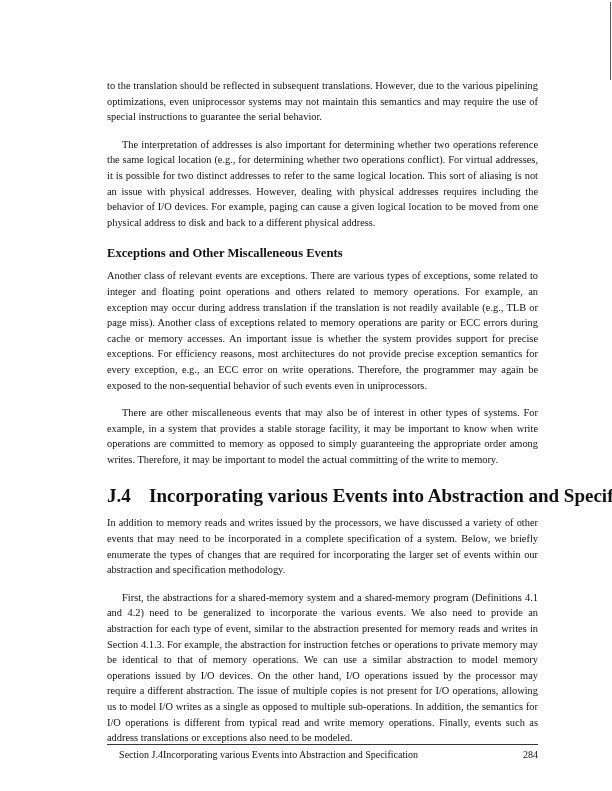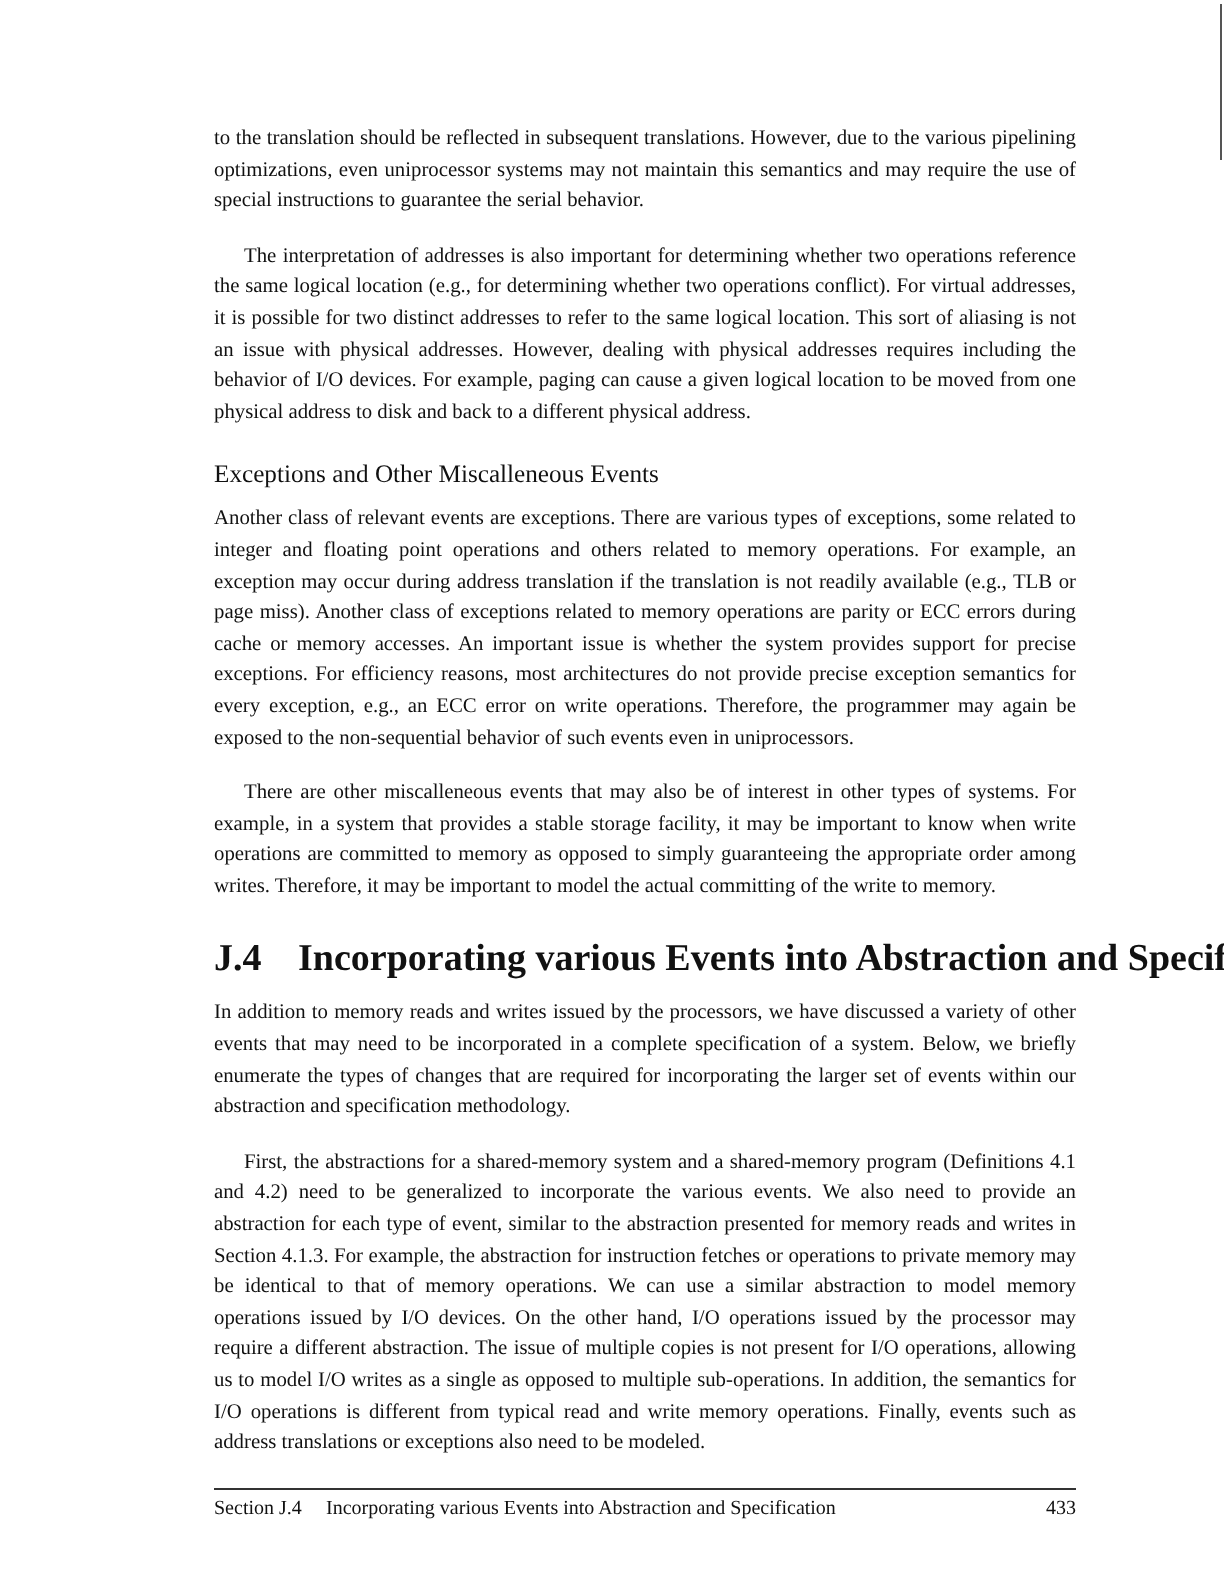--- a/index.html
+++ b/index.html
@@ -6,43 +6,43 @@
     body {
       width: 612px; height: 791px; position: relative; overflow: hidden;
       font-family: "Liberation Serif", "DejaVu Serif", serif;
       color: #111111;
     }
     .page-mark {
       position: absolute; left: 610px; top: 2px; width: 1px; height: 78px;
       background: #555;
     }
     .content {
-      position: absolute; left: 107px; top: 62px; width: 431px;
+      position: absolute; left: 107px; top: 78px; width: 431px;
     }
     p {
       margin: 0; font-size: 10.4px; line-height: 15.6px;
       text-align: justify; hyphens: none;
     }
     p.indent { text-indent: 15px; margin-top: 12px; }
     h3.subsection {
-      margin: 15px 0 6px 0; font-size: 12.6px; font-weight: normal; line-height: 17px;
+      margin: 15px 0 6px 0; font-size: 12.6px; font-weight: bold; line-height: 17px;
     }
     h2.section {
       margin: 18px 0 8px 0; font-size: 19px; font-weight: bold; line-height: 22px;
       white-space: nowrap;
     }
     h2.section .num { display: inline-block; width: 42px; }
     .footer {
       position: absolute; left: 107px; top: 744px; width: 431px;
       border-top: 0.8px solid #333;
       padding-top: 3px;
       font-size: 10px; line-height: 13px;
       display: flex; justify-content: space-between;
     }
-    .footer .label .sec { display: inline-block; width: 56px; }
+    .footer .label .sec { display: inline-block; width: 56px; text-align: right; }
   </style>
 </head>
 <body>
 
 <div class="page-mark"></div>
 
 <div class="content">
   <p>to the translation should be reflected in subsequent translations. However, due to the various pipelining optimizations, even uniprocessor systems may not maintain this semantics and may require the use of special instructions to guarantee the serial behavior.</p>
   <p class="indent">The interpretation of addresses is also important for determining whether two operations reference the same logical location (e.g., for determining whether two operations conflict). For virtual addresses, it is possible for two distinct addresses to refer to the same logical location. This sort of aliasing is not an issue with physical addresses. However, dealing with physical addresses requires including the behavior of I/O devices. For example, paging can cause a given logical location to be moved from one physical address to disk and back to a different physical address.</p>
 
@@ -52,14 +52,14 @@
 
   <h2 class="section">
     <span class="num">J.4</span><span>Incorporating various Events into Abstraction and Specification</span>
   </h2>
   <p>In addition to memory reads and writes issued by the processors, we have discussed a variety of other events that may need to be incorporated in a complete specification of a system. Below, we briefly enumerate the types of changes that are required for incorporating the larger set of events within our abstraction and specification methodology.</p>
   <p class="indent">First, the abstractions for a shared-memory system and a shared-memory program (Definitions 4.1 and 4.2) need to be generalized to incorporate the various events. We also need to provide an abstraction for each type of event, similar to the abstraction presented for memory reads and writes in Section 4.1.3. For example, the abstraction for instruction fetches or operations to private memory may be identical to that of memory operations. We can use a similar abstraction to model memory operations issued by I/O devices. On the other hand, I/O operations issued by the processor may require a different abstraction. The issue of multiple copies is not present for I/O operations, allowing us to model I/O writes as a single as opposed to multiple sub-operations. In addition, the semantics for I/O operations is different from typical read and write memory operations. Finally, events such as address translations or exceptions also need to be modeled.</p>
 </div>
 
 <div class="footer">
   <span class="label"><span class="sec">Section J.4</span><span>Incorporating various Events into Abstraction and Specification</span></span>
-  <span>433</span>
+  <span>284</span>
 </div>
 
 </body></html>

